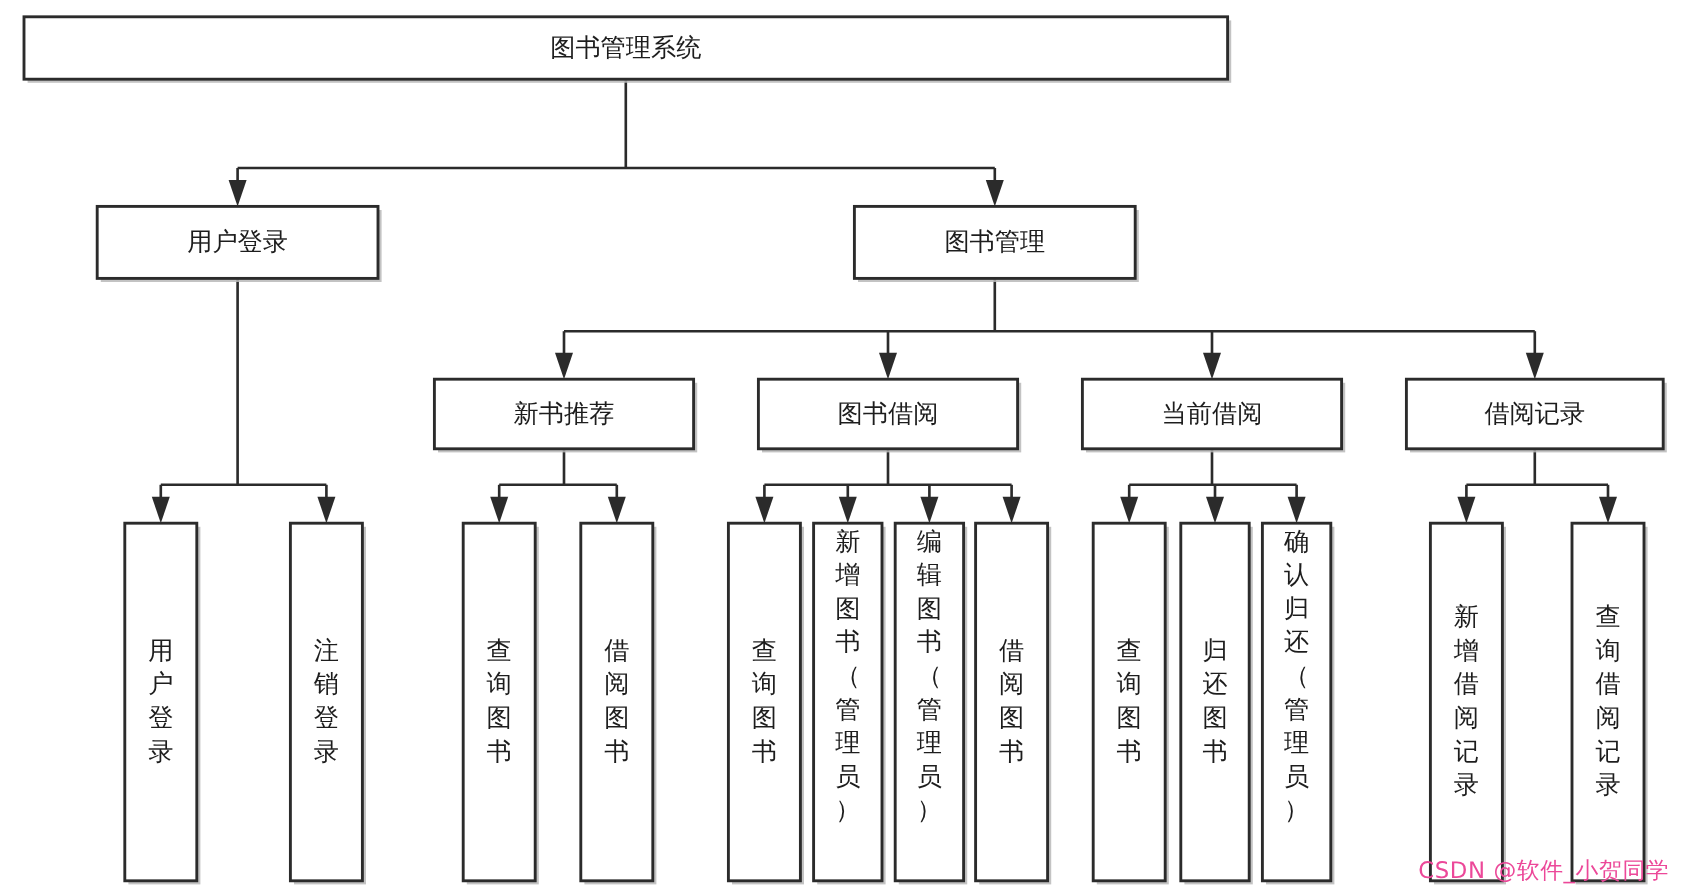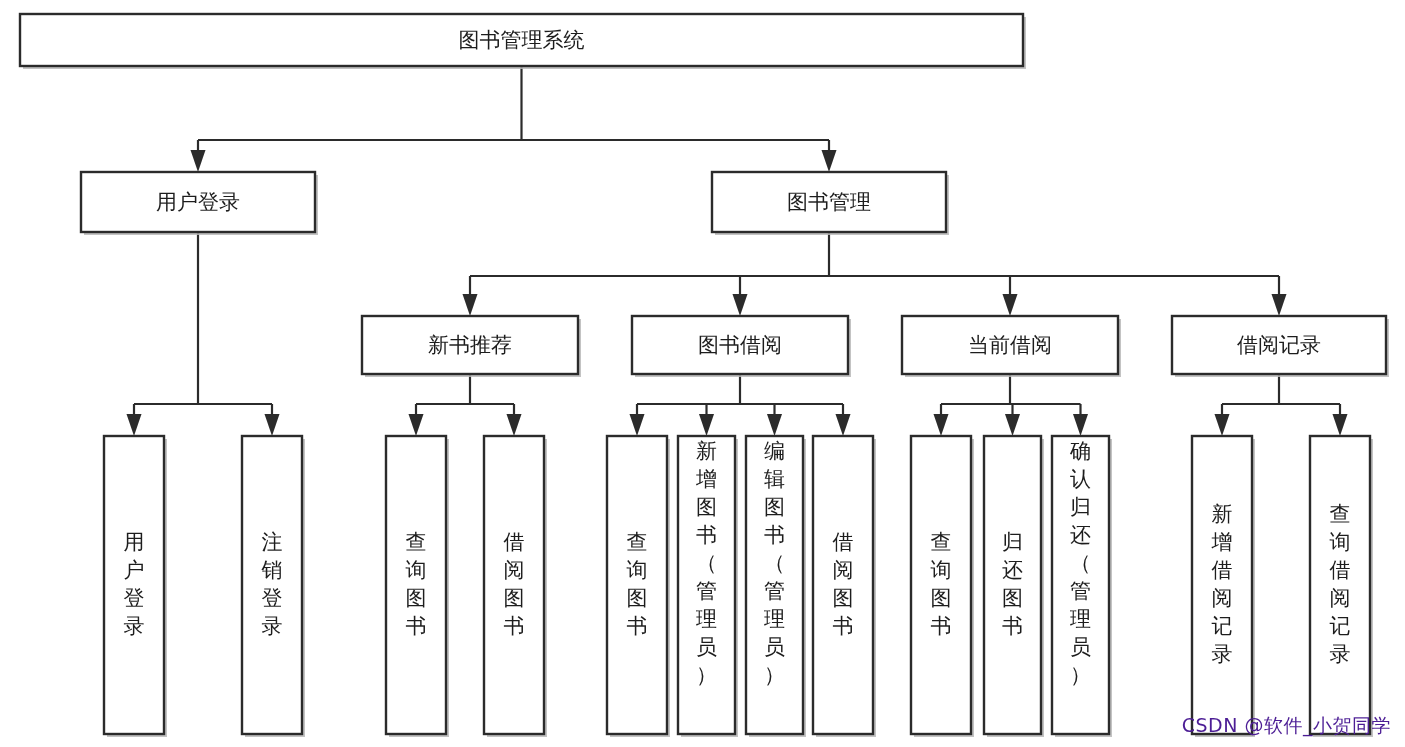--- a/index.html
+++ b/index.html
@@ -57,21 +57,21 @@
     font-family: "DejaVu Sans", "Liberation Sans", sans-serif;
     font-size: 21px;
     text-anchor: middle;
   }
   .watermark {
     position: absolute;
     right: 14px;
     bottom: 8px;
     font-family: "DejaVu Sans", "Liberation Sans", sans-serif;
     font-size: 19px;
-    color: #4c1d95;
+    color: #ec4899;
     white-space: nowrap;
     letter-spacing: 0.5px;
     pointer-events: none;
   }
 </style>
 </head>
 <body>
 
 <div id="diagram-root">
   <svg id="org-chart" viewBox="0 0 1405 747" xmlns="http://www.w3.org/2000/svg">

